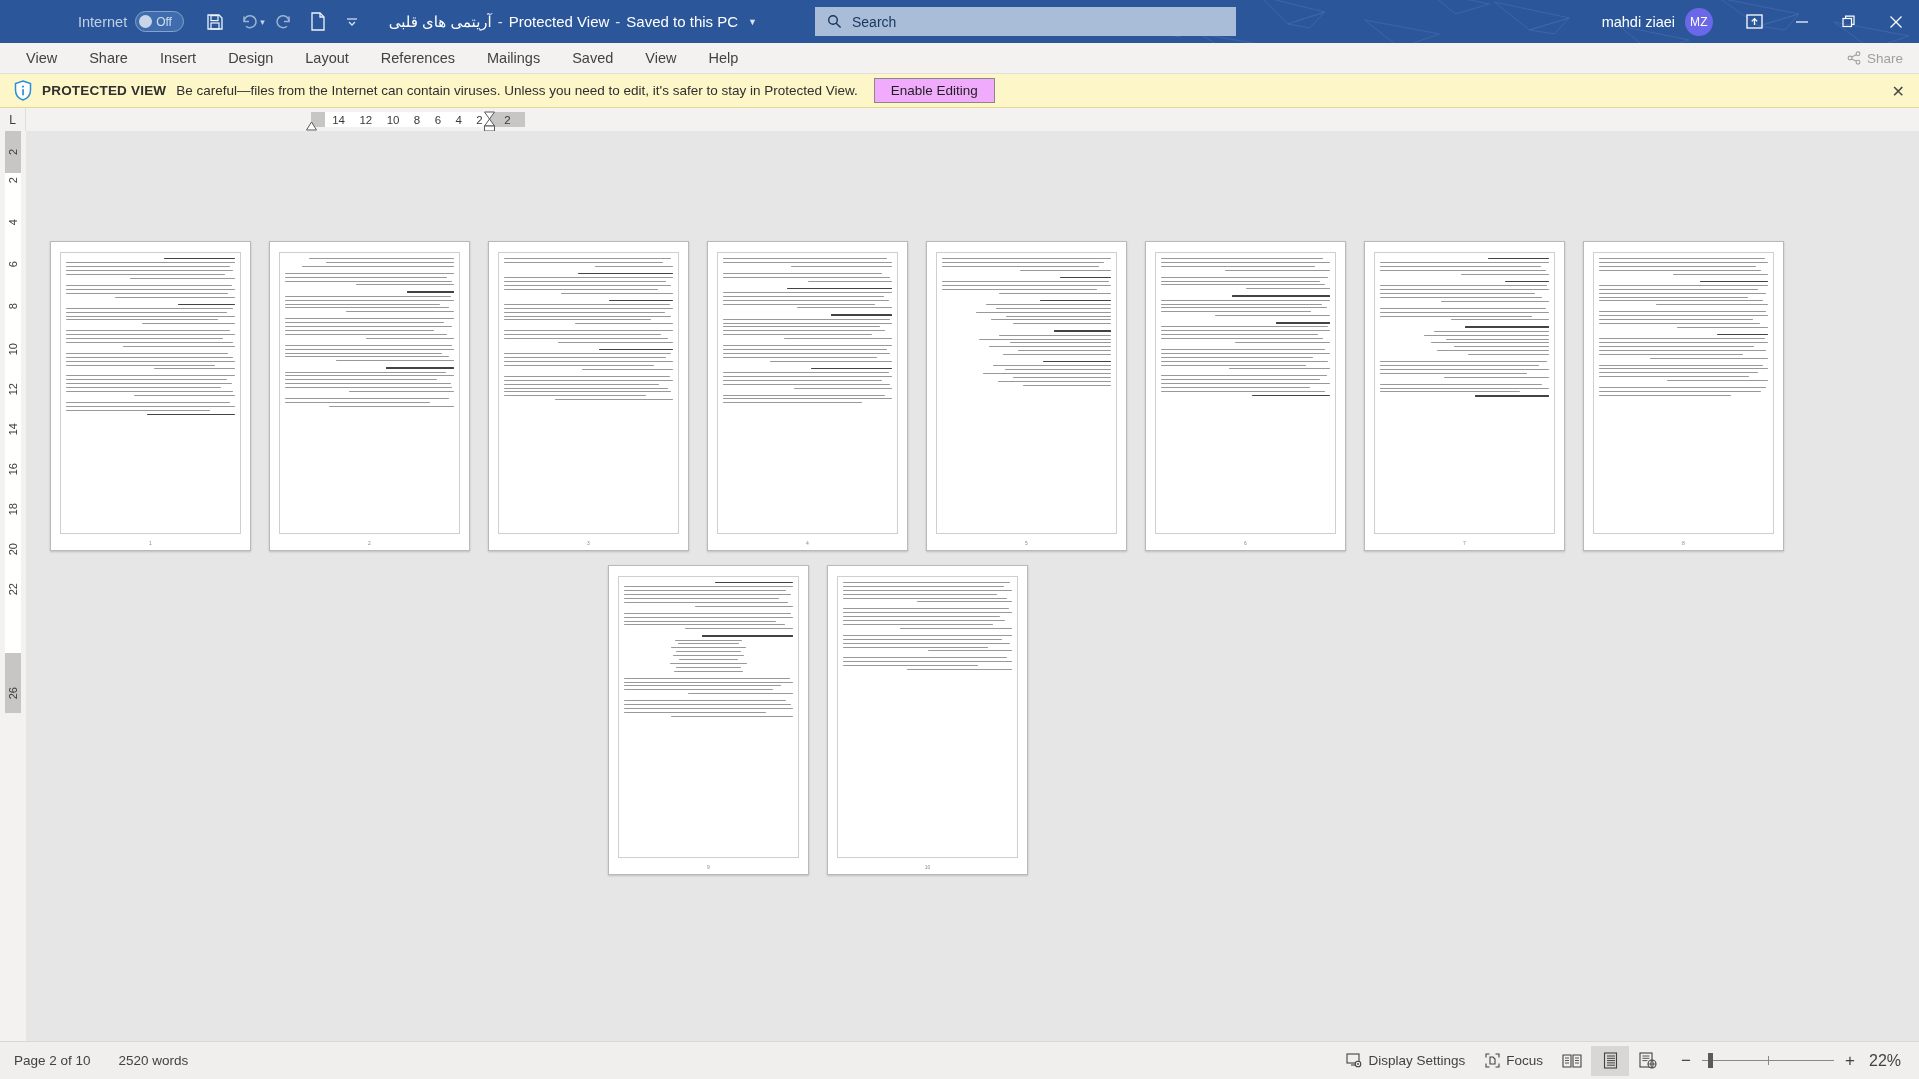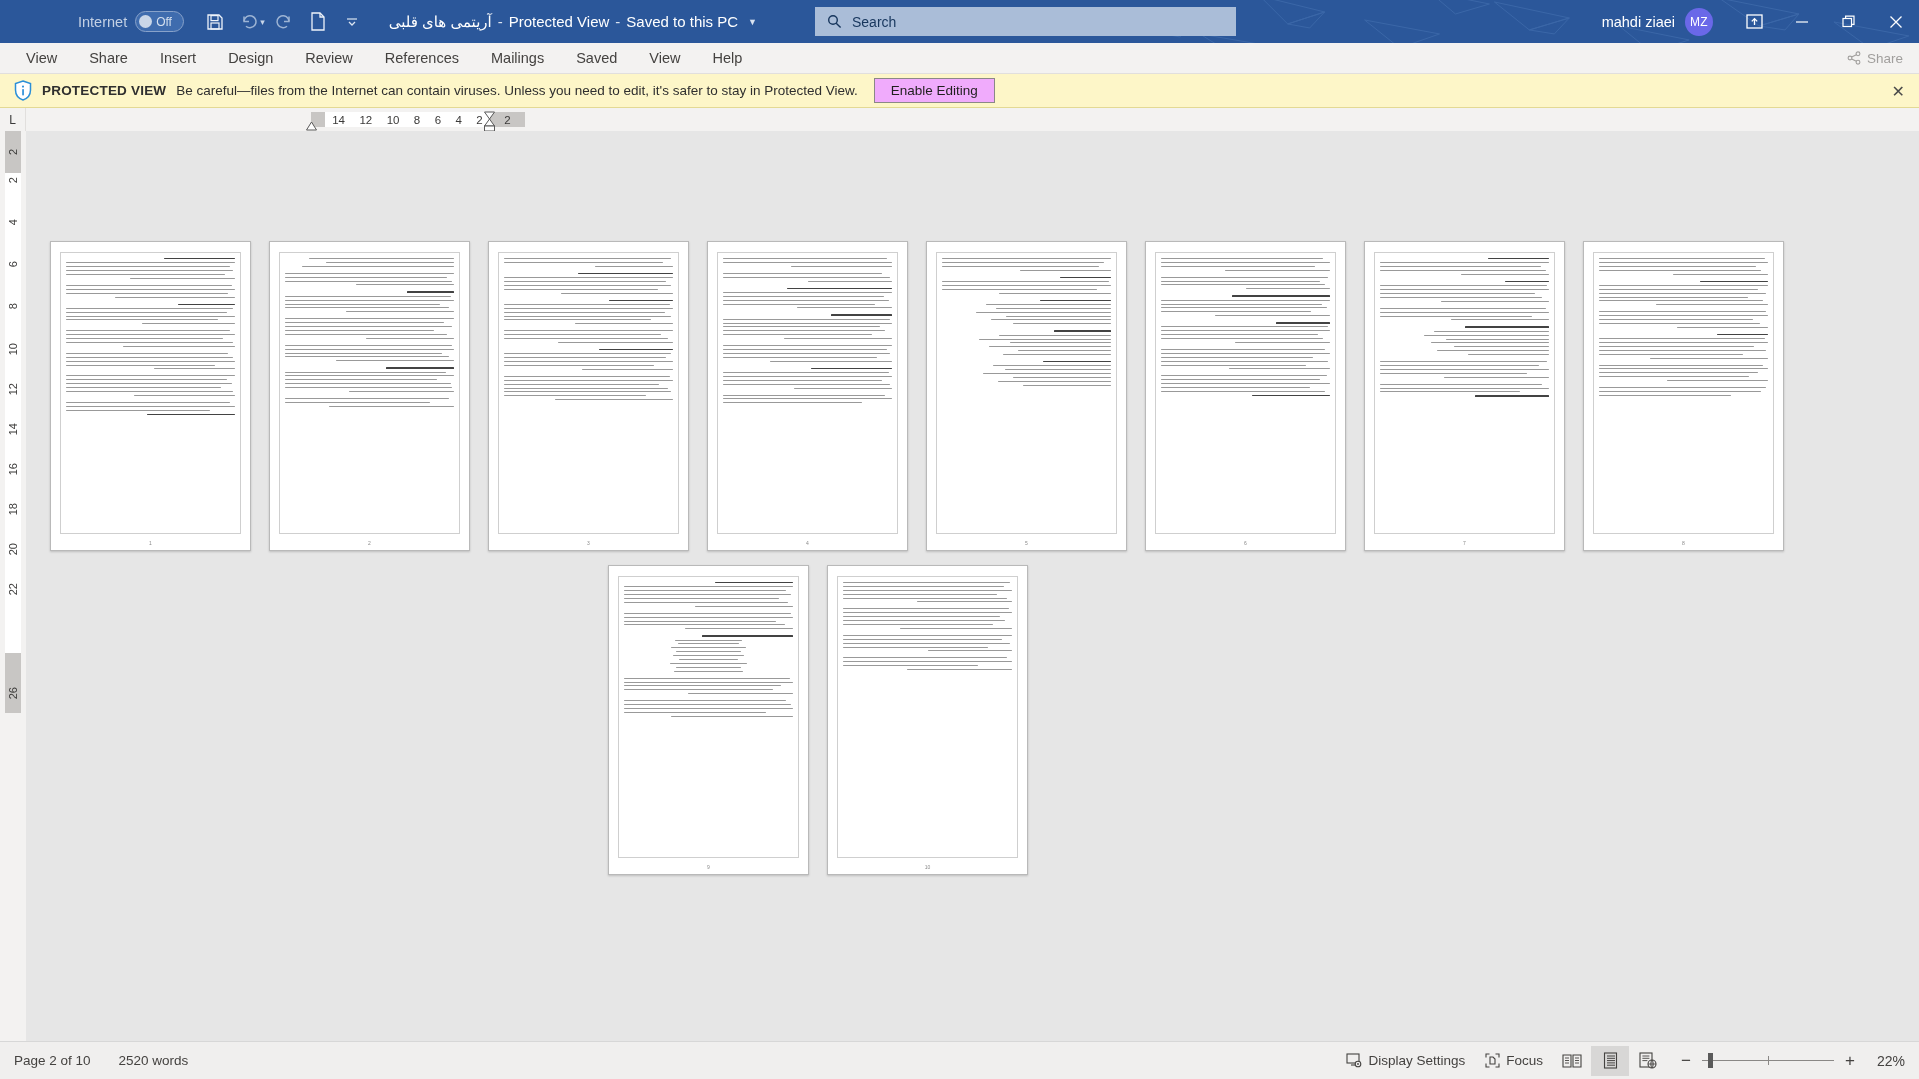--- a/index.html
+++ b/index.html
@@ -223,21 +223,21 @@
   .zoomctl { display: flex; align-items: center; gap: 9px; margin-left: 12px; }
   .zoom-minus, .zoom-plus { font-size: 17px; color: #444240; width: 14px; text-align: center; }
   .zoom-slider {
     position: relative; width: 132px; height: 14px; display: flex; align-items: center;
   }
   .zoom-rail { position: absolute; left: 0; right: 0; height: 1px; background: #8a8886; }
   .zoom-mid { position: absolute; left: 66px; width: 1px; height: 9px; background: #8a8886; }
   .zoom-thumb {
     position: absolute; left: 6px; width: 5px; height: 15px; background: #5a5a5a;
   }
-  .zoom-pct { font-size: 14px; color: #444240; margin-left: 12px; width: 36px; text-align: right; }
+  .zoom-pct { font-size: 16px; color: #444240; margin-left: 12px; width: 36px; }
 </style>
 </head>
 <body>
 
 <div class="titlebar">
   <svg class="tb-pattern" viewBox="0 0 820 43" preserveAspectRatio="none">
     <g fill="none" stroke="#4a76b5" stroke-width="1">
       <path d="M30 8 L95 22 L58 33 Z M58 33 L95 22 L80 37 Z"></path>
       <path d="M160 -4 L225 12 L188 24 Z M188 24 L225 12 L210 28 Z"></path>
       <path d="M265 20 L340 34 L300 48 Z"></path>
@@ -337,21 +337,21 @@
     </div>
   </div>
 </div>
 
 <div class="ribbon">
   <div class="tabs">
     <div class="tab">View</div>
     <div class="tab">Share</div>
     <div class="tab">Insert</div>
     <div class="tab">Design</div>
-    <div class="tab">Review</div>
+    <div class="tab">Layout</div>
     <div class="tab">References</div>
     <div class="tab">Mailings</div>
     <div class="tab">Saved</div>
     <div class="tab">View</div>
     <div class="tab">Help</div>
   </div>
   <div class="share-btn">
     <svg width="14" height="14" viewBox="0 0 14 14">
         <circle cx="11" cy="2.8" r="1.9" fill="none" stroke="#a19f9d" stroke-width="1.1"></circle>
         <circle cx="3" cy="7" r="1.9" fill="none" stroke="#a19f9d" stroke-width="1.1"></circle>

